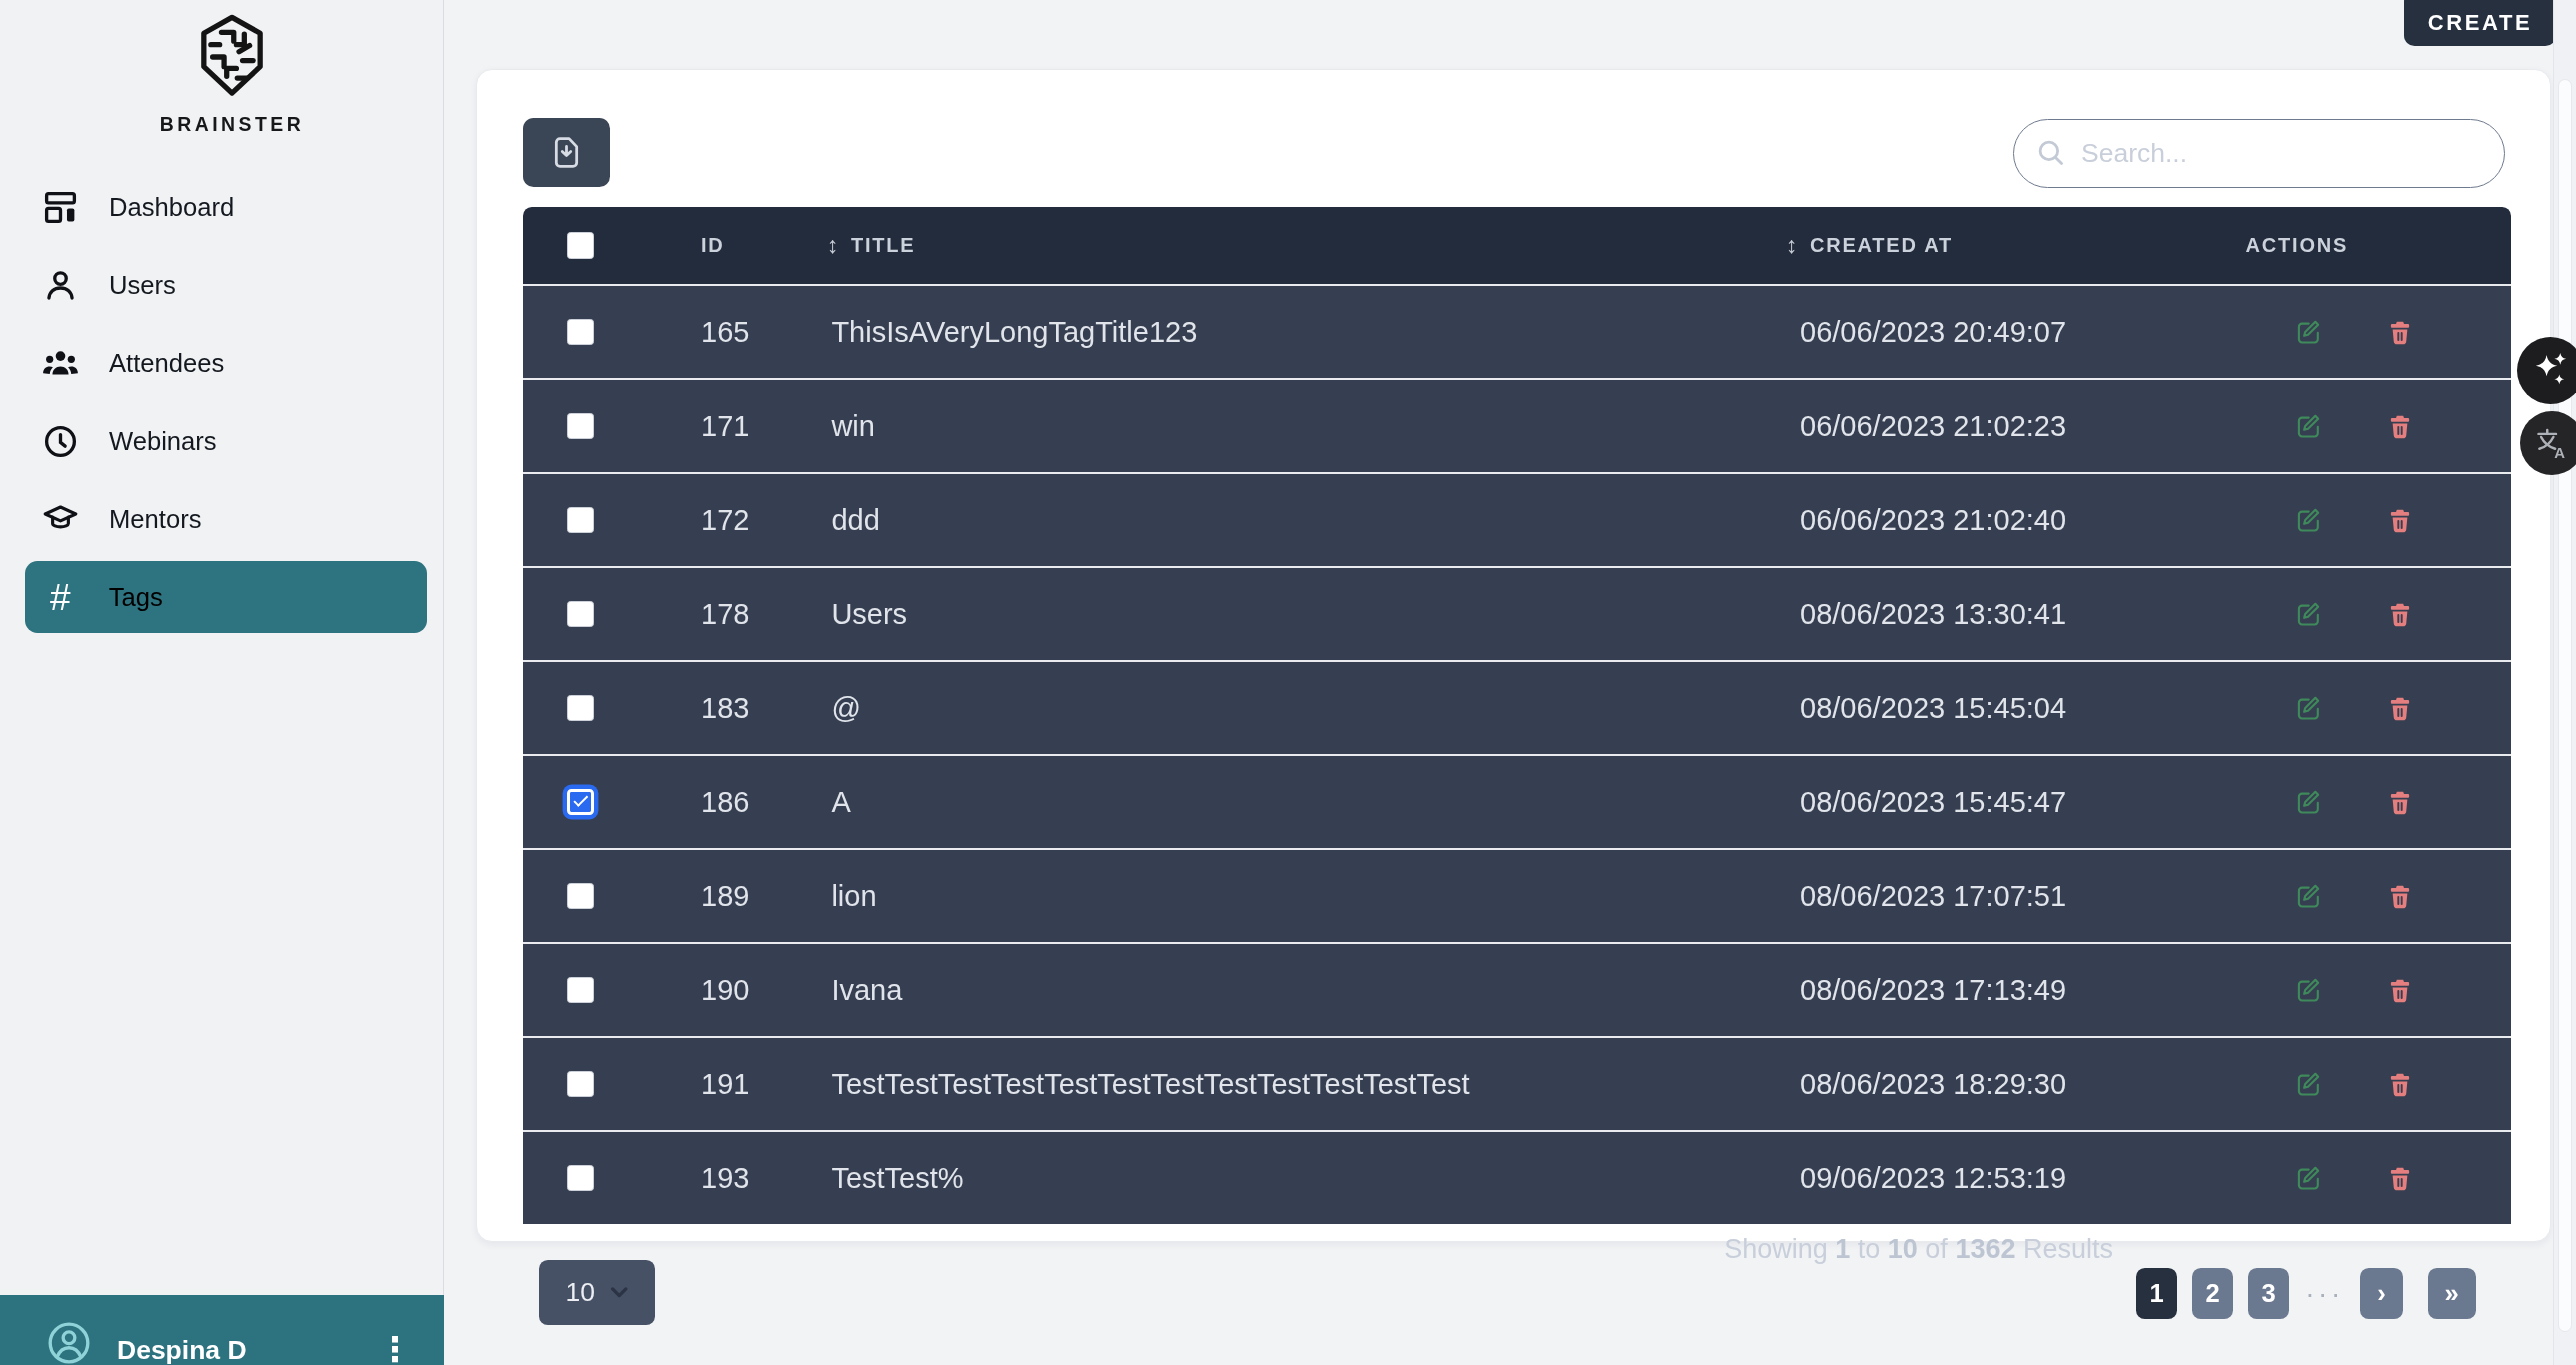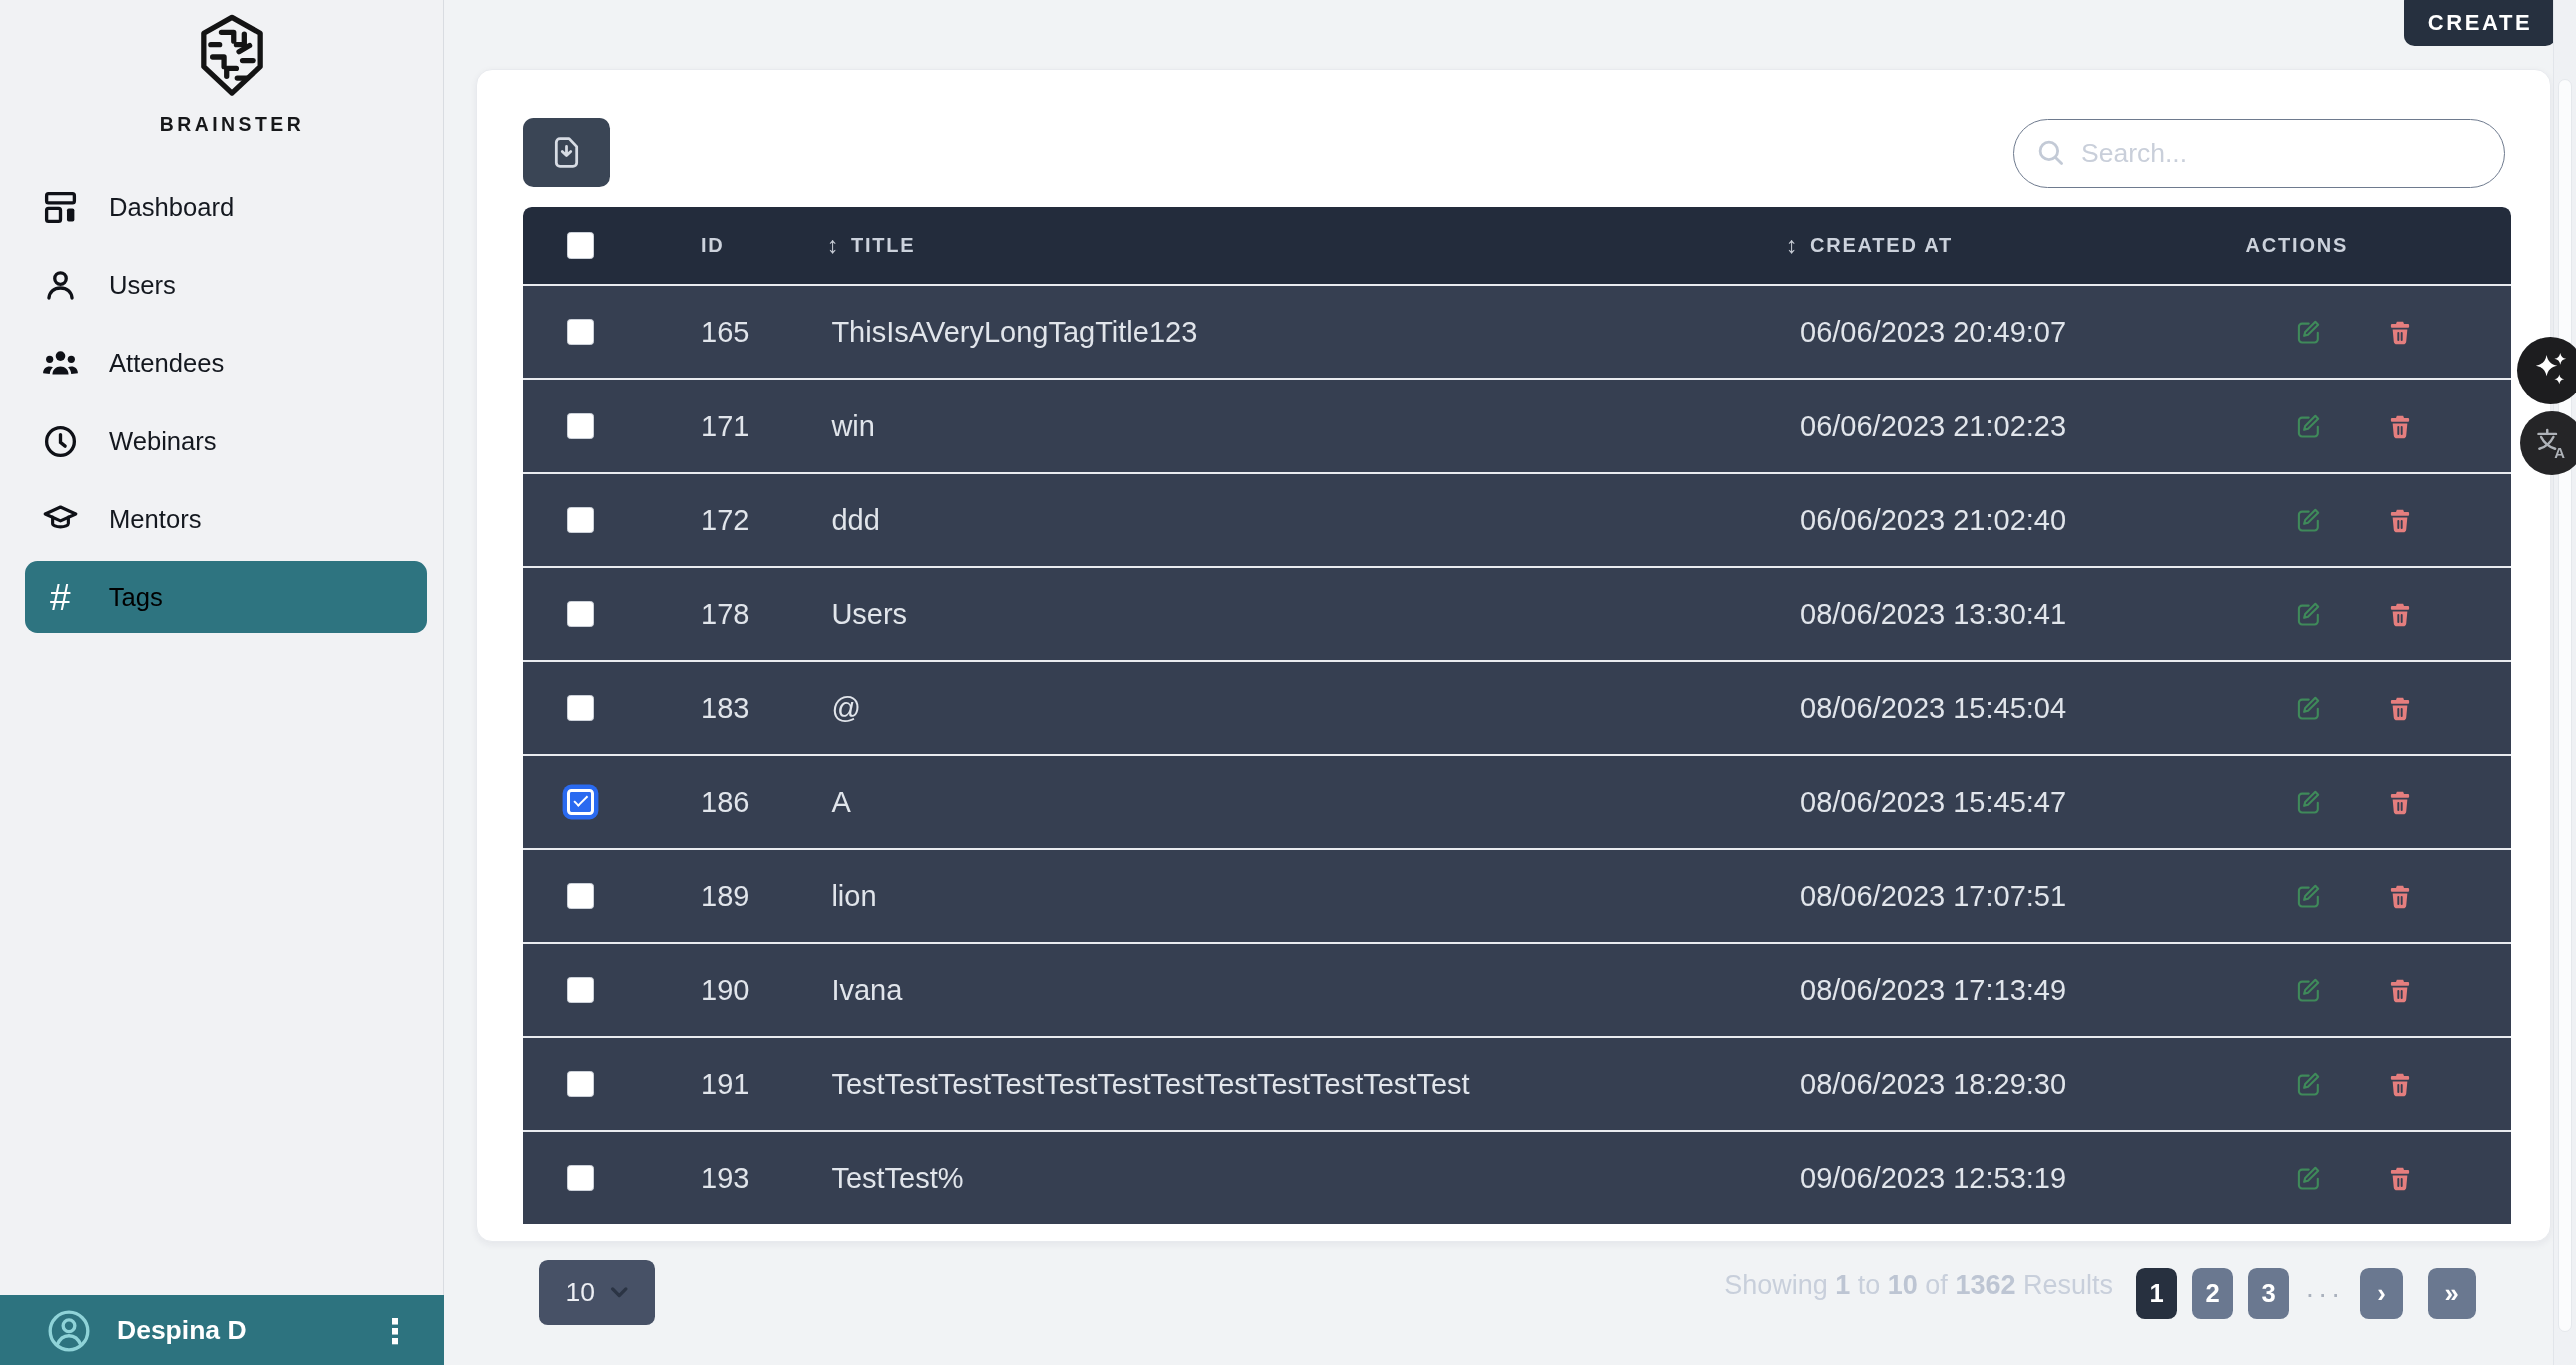--- a/index.html
+++ b/index.html
@@ -11,21 +11,21 @@
   .logo { position:absolute; top:13.2px; left:0; width:444px; text-align:center;margin-left:10px; }
   .brand-name { display:block; margin-top:8.8px; font-size:19.4px; font-weight:800; letter-spacing:3.5px; color:#17181a; }
   .nav { position:absolute; top:168px; left:0; right:0; list-style:none; }
   .nav li { height:78px; display:flex; align-items:center;padding-left:16px; }
   .nav-row { display:flex; align-items:center; width:100%; height:100%; padding-left:25px; gap:29px; cursor:pointer; }
   .nav-icon { width:39px; height:39px; display:flex; align-items:center; justify-content:center; flex:0 0 39px; }
   .nav-label { font-size:25.6px; font-weight:500; color:#14181f; }
   .nav li.active .nav-row { margin-left:8.8px; margin-right:16px; padding-left:16px; height:72px; background:#2e7480; border-radius:12.4px; }
   .nav li.active .nav-label { color:#000000; }
   .hash-glyph { font-size:37px; color:#ffffff; font-weight:400; line-height:1; }
-  .user-bar { position:absolute; bottom:0; left:0; width:444px; height:71px; background:#2d737f; display:flex; align-items:center; padding:0 32px 0 46px; gap:25px; }
+  .user-bar { position:absolute; bottom:0; left:0; width:444px; height:71px; background:#2d737f; display:flex; align-items:flex-end; padding:0 32px 0 46px; gap:25px; }
   .user-name { font-size:26.5px; font-weight:600; color:#ffffff; flex:1; }
   .kebab { font-size:34px; color:#ffffff; font-weight:700; cursor:pointer; line-height:1; }
 
   
   .create-btn { position:absolute; left:2404px; top:-8.8px; width:152px; height:55px; background:#26303f; border:none; border-radius:10.6px; color:#fff; font-size:22px; font-weight:700; letter-spacing:2.6px; display:flex; align-items:center; justify-content:center; padding-top:8.8px; cursor:pointer; font-family:inherit; }
 
   
   .card { position:absolute; left:476px; top:69px; width:2075px; height:1173px; background:#ffffff; border:0.9px solid #e8eaee; border-radius:16px; box-shadow:0 2.6px 7px rgba(30,40,60,.06); }
   .export-btn { position:absolute; left:46px; top:48px; width:87px; height:69px; background:#3a4555; border:none; border-radius:10.6px; display:flex; align-items:center; justify-content:center; cursor:pointer; }
   .search-wrap { position:absolute; left:1536px; top:49px; width:492px; height:69px; }
@@ -47,21 +47,21 @@
   .cell { display:flex; align-items:center; font-size:29px; color:#e1e5eb; }
   .title-cell { padding-left:4.4px; }
   .date-cell { padding-left:14px; }
   .hcell.h-title, .hcell.h-created { cursor:pointer; }
   .actions-cell { padding-left:51px; gap:64px; }
   .icon-btn { width:28px; height:28px; display:flex; align-items:center; justify-content:center; cursor:pointer; }
 
   
   .per-page { position:absolute; left:539px; top:1260px; width:116px; height:65px; background:#475166; border:none; border-radius:8.8px; display:flex; align-items:center; padding:0 23px 0 26.5px; cursor:pointer; }
   .per-page-value { font-size:26.5px; color:#eceef3; flex:1; text-align:left; }
-  .summary { position:absolute; top:1260px; right:463px; height:51px; line-height:51px; font-size:27px; color:#c8cfdb; white-space:nowrap; }
+  .summary { position:absolute; top:1224px; right:463px; height:51px; line-height:51px; font-size:27px; color:#c8cfdb; white-space:nowrap; }
   .sum-b { font-weight:700; color:#bdc5d3; }
   .pager { position:absolute; left:2136px; top:1268px; height:51px; display:flex; gap:15px; align-items:center; }
   .page-btn { min-width:41px; height:51px; border:none; border-radius:8.8px; background:#6a7890; color:#ffffff; font-size:25.6px; font-weight:600; display:flex; align-items:center; justify-content:center; cursor:pointer; font-family:inherit; }
   .page-btn.active { background:#27303f; font-weight:700; }
   .dots { width:41px; text-align:center; color:#aab1bd; font-size:28px; letter-spacing:3.5px; line-height:51px; }
   .nav-pg { min-width:43px; }
   .nav-pg.last { min-width:48px; margin-left:9.7px; }
 
   
   .fab { position:absolute; border-radius:50%; display:flex; align-items:center; justify-content:center; cursor:pointer; z-index:50; }

